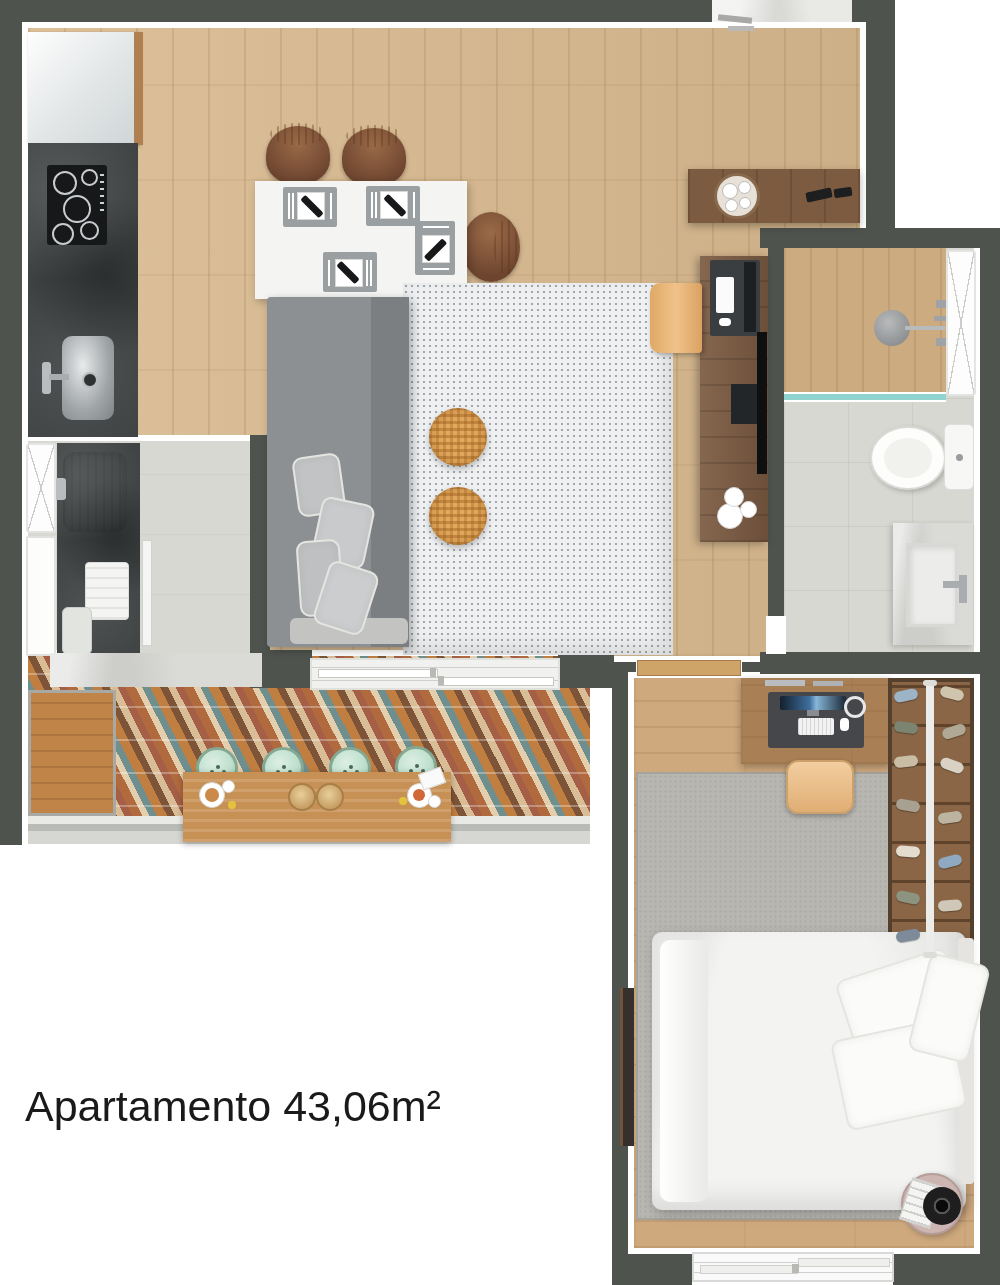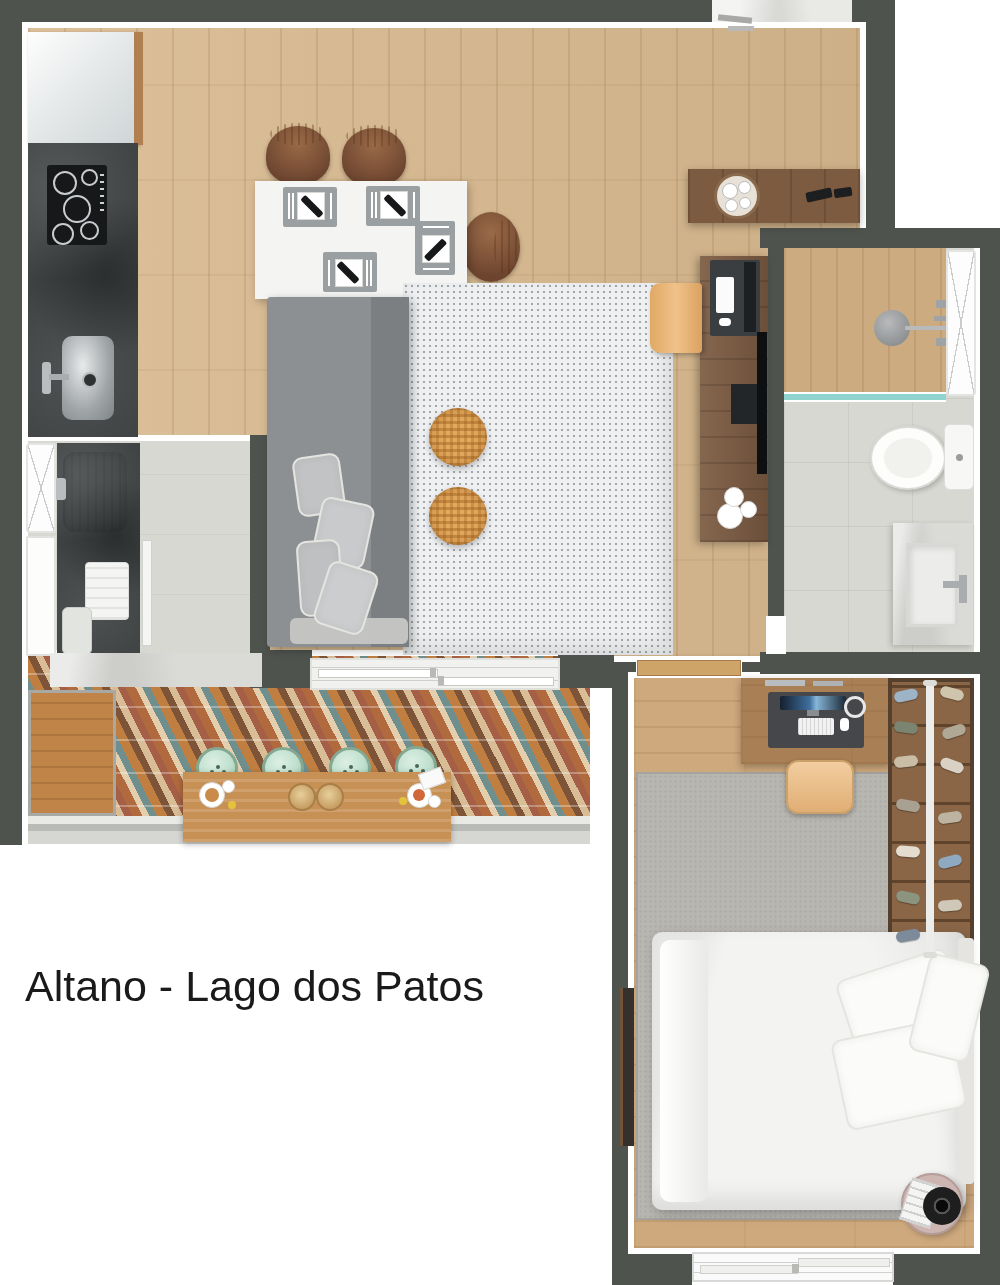--- a/index.html
+++ b/index.html
@@ -327,14 +327,14 @@
   <div class="f5" style="left:620px;top:988px;width:14px;height:158px;background:#35302c;border-left:3px solid #705338;box-sizing:border-box"></div>
 
   <div class="f5" style="left:692px;top:1252px;width:202px;height:30px;background:#fafafa;border:2px solid #d8d8d6;box-sizing:border-box">
     <div style="position:absolute;left:0;top:8px;width:100%;height:1px;background:#d0d0cd"></div>
     <div style="position:absolute;left:0;top:18px;width:100%;height:1px;background:#d0d0cd"></div>
     <div style="position:absolute;left:6px;top:11px;width:96px;height:7px;background:#eff0ee;border:1px solid #cfcfcc"></div>
     <div style="position:absolute;left:104px;top:4px;width:90px;height:7px;background:#eff0ee;border:1px solid #cfcfcc"></div>
     <div style="position:absolute;left:98px;top:10px;width:7px;height:9px;background:#b9b9b6"></div>
   </div>
 
-  <div class="titleline" style="top:962px">Altano - Lago dos Patos</div>
+  <div class="titleline" style="top:1082px">Apartamento 43,06m²</div>
 </div>
 
 </body></html>

